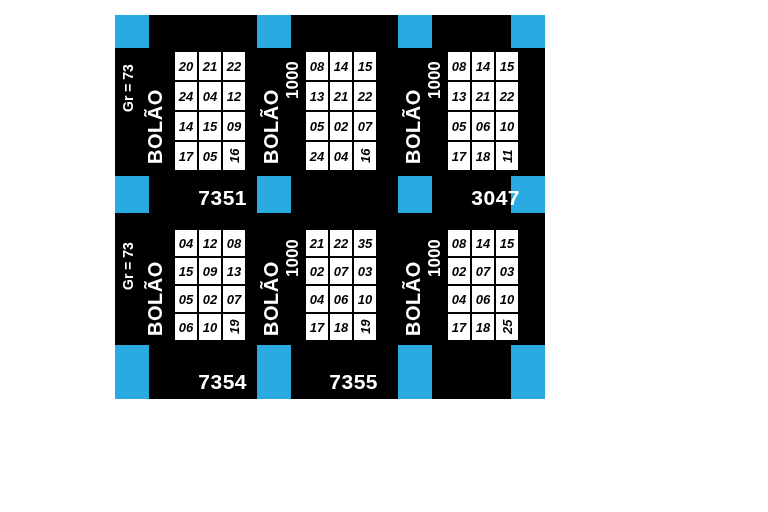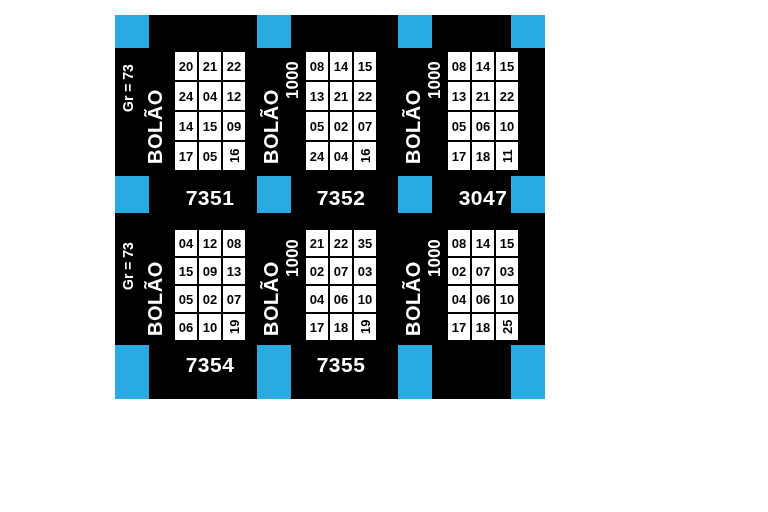--- a/index.html
+++ b/index.html
@@ -36,36 +36,36 @@
   .a .brand { left:27px; }
   .b .brand { left:1px; }
   .rt .brand { top:66px; height:92px; }
   .rb .brand { top:44px; height:88px; }
   .series { font-size:17px; width:22px; left:25px; }
   .rt .series { top:36px; height:58px; }
   .rb .series { top:18px; height:58px; }
 
   
   .grid { position:absolute; width:74px; display:grid; grid-template-columns:repeat(3,1fr);
-          grid-template-rows:repeat(4,1fr); gap:2px; padding:2px; background:var(--board,#000000); }
+          grid-template-rows:repeat(4,1fr); gap:2px; padding:2px; background:var(--board,#000000);font-style:italic; }
   .a .grid { left:58px; }
   .b .grid { left:47px; }
   .rt .grid { top:35px; height:122px; }
   .rb .grid { top:17px; height:114px; }
   .cell { background:var(--cell,#ffffff); color:#000; font-weight:700; font-size:13px;
           display:flex; align-items:center; justify-content:center; }
   .cell.rot { writing-mode:vertical-rl; transform:rotate(180deg); }
 
   
   .cardnum { position:absolute; color:#fff; font-weight:700; font-size:21px; width:74px;
-             text-align:center; letter-spacing:0.5px; }
+             text-align:right; letter-spacing:0.5px; }
   .a .cardnum { left:58px; }
   .b .cardnum { left:47px; }
   .rt .cardnum { top:171px; }
-  .rb .cardnum { top:142px; }
+  .rb .cardnum { top:159px; }
 </style>
 </head>
 <body>
 
 <div class="page">
   <div class="sheet">
 
     <div class="accent bt c0"></div>
     <div class="accent bt c1"></div>
     <div class="accent bt c2"></div>
@@ -109,21 +109,20 @@
         <div class="cell">13</div>
         <div class="cell">21</div>
         <div class="cell">22</div>
         <div class="cell">05</div>
         <div class="cell">02</div>
         <div class="cell">07</div>
         <div class="cell">24</div>
         <div class="cell">04</div>
         <div class="cell rot">16</div>
       </div>
-      <div class="cardnum">7352</div>
     </div>
 
     <div class="card b rt pos2">
       <div class="vlabel brand">BOLÃO</div>
       <div class="vlabel series">1000</div>
       <div class="grid">
         <div class="cell">08</div>
         <div class="cell">14</div>
         <div class="cell">15</div>
         <div class="cell">13</div>

